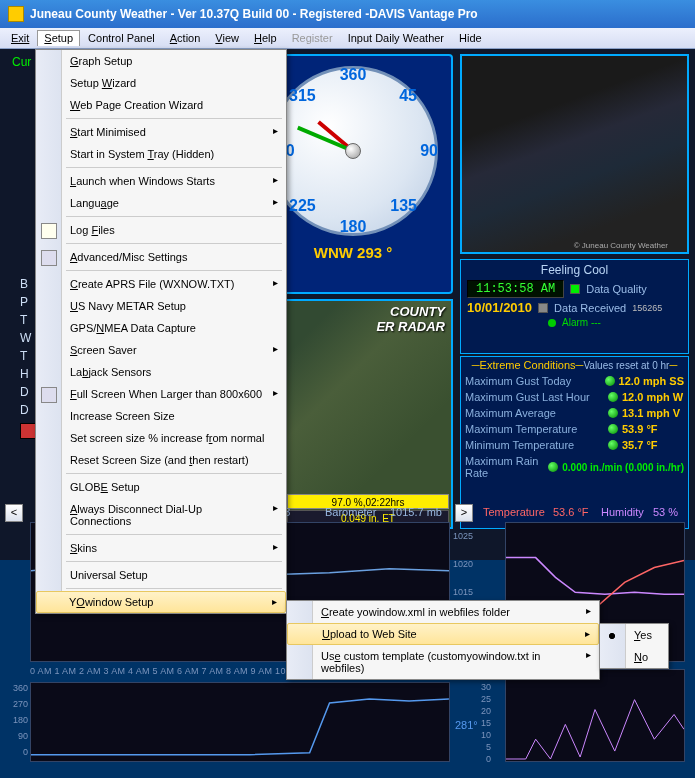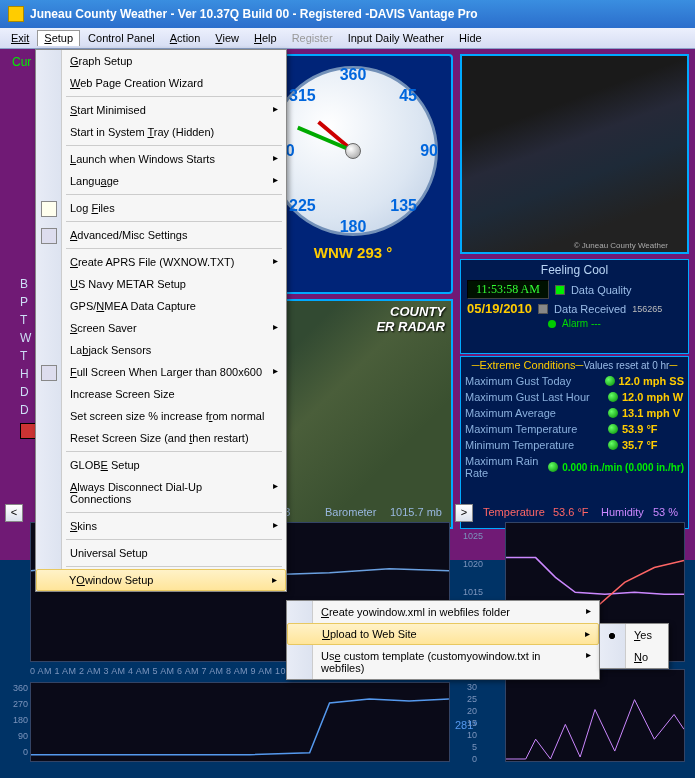--- a/index.html
+++ b/index.html
@@ -7,21 +7,21 @@
   
   .titlebar { background: linear-gradient(to bottom, #3a8ee0, #2b6ecc); color: #fff; padding: 6px 8px; font-size: 12px; font-weight: bold; display: flex; align-items: center; gap: 6px; }
   .titlebar-icon { width: 16px; height: 16px; background: #ffcc00; border: 1px solid #aa8800; display: inline-block; }
   
   .menubar { background: linear-gradient(to bottom, #ecf0fd, #d6ddf3); padding: 2px 4px; display: flex; gap: 1px; font-size: 11px; border-bottom: 1px solid #8aa0c8; }
   .menubar-item { padding: 2px 7px; cursor: default; }
   .menubar-item u { text-decoration: underline; }
   .menubar-item.active { background: #fff; border: 1px solid #999; border-bottom: none; padding: 1px 6px; }
   .menubar-item.disabled { color: #999; }
   
-  .workspace { position: relative; background: #701a75; height: 511px; }
+  .workspace { position: relative; background: #0f172a; height: 511px; }
   
   
   .compass-panel { position: absolute; left: 253px; top: 5px; width: 200px; height: 240px; background: #002478; border: 2px solid #00aaff; border-radius: 4px; text-align: center; }
   .compass { width: 170px; height: 170px; margin: 10px auto 0; position: relative; }
   .compass-face { width: 100%; height: 100%; border-radius: 50%; background: radial-gradient(circle at 35% 35%, #fff, #dce6f2 60%, #b8cae2); border: 3px solid #7290b8; position: relative; }
   .compass-label { position: absolute; color: #0066dd; font-weight: bold; font-size: 16px; }
   .compass-label.n { top: -3px; left: 50%; transform: translateX(-50%); }
   .compass-label.s { bottom: -3px; left: 50%; transform: translateX(-50%); }
   .compass-label.e { right: -3px; top: 50%; transform: translateY(-50%); }
   .compass-label.w { left: -3px; top: 50%; transform: translateY(-50%); }
@@ -46,21 +46,21 @@
   
   
   .map-panel { position: absolute; left: 460px; top: 5px; width: 229px; height: 200px; background: #111; border: 2px solid #00aaff; }
   .map-body { width: 100%; height: 100%; background: linear-gradient(160deg, #1a1a1a 30%, #262938 45%, #1e2a38 60%, #222 80%); position: relative; }
   .map-credit { position: absolute; bottom: 2px; right: 19px; font-size: 8px; color: #aaa; }
   
   
   .status-panel { position: absolute; left: 460px; top: 210px; width: 229px; height: 95px; background: #001a50; border: 1px solid #00aaff; padding: 3px 6px; color: #9bbde8; font-size: 11px; }
   .status-title { text-align: center; color: #b8d4f4; margin-bottom: 3px; font-size: 12px; }
   .status-row { display: flex; align-items: center; gap: 6px; margin: 2px 0; }
-  .time-box { background: #001100; color: #33ff33; border: 1px inset #444; padding: 1px 8px; font-family: Liberation Serif, serif; font-size: 12px; }
+  .time-box { background: #001100; color: #33ff33; border: 1px inset #444; padding: 1px 8px; font-family: Liberation Mono, monospace; font-size: 12px; }
   .date-text { color: #ffcc00; font-weight: bold; font-size: 13px; }
   .led { width: 10px; height: 10px; border: 1px solid #555; display: inline-block; }
   .led.green { background: #00ee00; }
   .led.grey { background: #888; }
   .status-num { font-size: 9px; color: #bbb; }
   .alarm-dot { width: 8px; height: 8px; background: #00cc00; border-radius: 50%; display: inline-block; }
   
   
   .extreme-panel { position: absolute; left: 460px; top: 307px; width: 229px; height: 173px; background: #001a50; border: 1px solid #00aaff; padding: 2px 4px; color: #9bbde8; font-size: 11px; }
   .extreme-header { color: #ffcc00; font-size: 11px; text-align: center; margin-bottom: 4px; }
@@ -156,37 +156,47 @@
       </div>
     </div>
     <div class="compass-reading">WNW 293 °</div>
   </div>
 
   <div class="radar-panel">
     <div class="radar-map"></div>
     <div class="radar-title">
       <span>COUNTY</span><br><span>ER RADAR</span>
     </div>
+    <div class="radar-info">
+      <div class="radar-row">
+        <div class="radar-left">2</div>
+        <div class="radar-yellow">97.0 %,02:22hrs</div>
+      </div>
+      <div class="radar-row">
+        <div class="radar-left"></div>
+        <div class="radar-dark">0.049 in. ET</div>
+      </div>
+    </div>
   </div>
 
   <div class="map-panel">
     <div class="map-body">
       <span class="map-credit">© Juneau County Weather</span>
     </div>
   </div>
 
   <div class="status-panel">
     <div class="status-title">Feeling Cool</div>
     <div class="status-row">
       <span class="time-box">11:53:58 AM</span>
       <span class="led green"></span>
       <span>Data Quality</span>
     </div>
     <div class="status-row">
-      <span class="date-text">05/19/2010</span>
+      <span class="date-text">10/01/2010</span>
       <span class="led grey"></span>
       <span>Data Received</span>
       <span class="status-num">156265</span>
     </div>
     <div class="status-row" style="justify-content:center; gap:6px; font-size:10px; color:#00dd00;">
       <span class="alarm-dot"></span>
       <span>Alarm ---</span>
     </div>
   </div>
 
@@ -237,21 +247,21 @@
     <span class="chart-header" style="left:478px; color:#ff6666;">Temperature</span>
     <span class="chart-header" style="left:548px; color:#ff6666;">53.6 °F</span>
     <span class="chart-header" style="left:596px; color:#cc88ff;">Humidity</span>
     <span class="chart-header" style="left:648px; color:#cc88ff;">53 %</span>
 
     <div class="chart-box" style="left:25px; top:18px; width:420px; height:140px;">
       <svg class="graph-line" viewBox="0 0 420 140" preserveAspectRatio="none">
         <polyline points="0,48 60,42 120,45 180,50 240,52 300,50 360,46 420,48" stroke="#6aa0e0" stroke-width="1.5" fill="none"></polyline>
       </svg>
     </div>
-    <div class="chart-axis" style="left:448px; top:18px; line-height:28px;margin-left:10px;">
+    <div class="chart-axis" style="left:448px; top:18px; line-height:28px;">
       <div>1025</div>
         <div>1020</div>
         <div>1015</div>
         <div>1010</div>
         <div>1005</div>
     </div>
     <div class="chart-box" style="left:500px; top:18px; width:180px; height:140px;">
       <svg class="graph-line" viewBox="0 0 180 140" preserveAspectRatio="none">
         <polyline points="0,35 30,35 50,55 70,70 100,72 130,70 160,72 180,72" stroke="#cc88ff" stroke-width="1.5" fill="none"></polyline>
         <polyline points="0,130 30,130 50,120 80,95 120,60 150,45 180,38" stroke="#ff6666" stroke-width="1.5" fill="none"></polyline>
@@ -267,40 +277,41 @@
     </div>
     <div class="chart-axis" style="left:3px; top:176px; line-height:16px; text-align:right; width:20px;">
       <div>360</div>
         <div>270</div>
         <div>180</div>
         <div>90</div>
         <div>0</div>
     </div>
     <span class="chart-header" style="left:450px; top:215px; color:#5599ee;">281°</span>
 
-    <div class="chart-axis" style="left:454px; top:165px; line-height:12px; text-align:right; width:18px;">
+    <div class="chart-axis" style="left:468px; top:165px; line-height:12px; text-align:right; width:18px;">
       <div>35</div>
         <div>30</div>
         <div>25</div>
         <div>20</div>
         <div>15</div>
         <div>10</div>
         <div>5</div>
         <div>0</div>
     </div>
     <div class="chart-box" style="left:500px; top:165px; width:180px; height:93px;">
       <svg class="graph-line" viewBox="0 0 180 93" preserveAspectRatio="none">
         <polyline points="0,90 20,90 30,70 45,90 60,55 75,88 90,40 110,82 130,30 150,70 170,45 180,60" stroke="#cc88ff" stroke-width="1" fill="none"></polyline>
       </svg>
     </div>
   </div>
 
   <div class="menu" id="main-menu">
     <div class="menu-iconcol"></div>
   <div class="menu-item"><u>G</u>raph Setup</div>
+      <div class="menu-item">Setup <u>W</u>izard</div>
       <div class="menu-item"><u>W</u>eb Page Creation Wizard</div>
       <div class="menu-sep"></div>
       <div class="menu-item has-sub"><u>S</u>tart Minimised</div>
       <div class="menu-item">Start in System <u>T</u>ray (Hidden)</div>
       <div class="menu-sep"></div>
       <div class="menu-item has-sub"><u>L</u>aunch when Windows Starts</div>
       <div class="menu-item has-sub">Langu<u>a</u>ge</div>
       <div class="menu-sep"></div>
       <div class="menu-item">Log <u>F</u>iles<span class="menu-icon" style="background: rgb(255, 255, 238); border: 1px solid rgb(136, 136, 136);"></span></div>
       <div class="menu-sep"></div>

